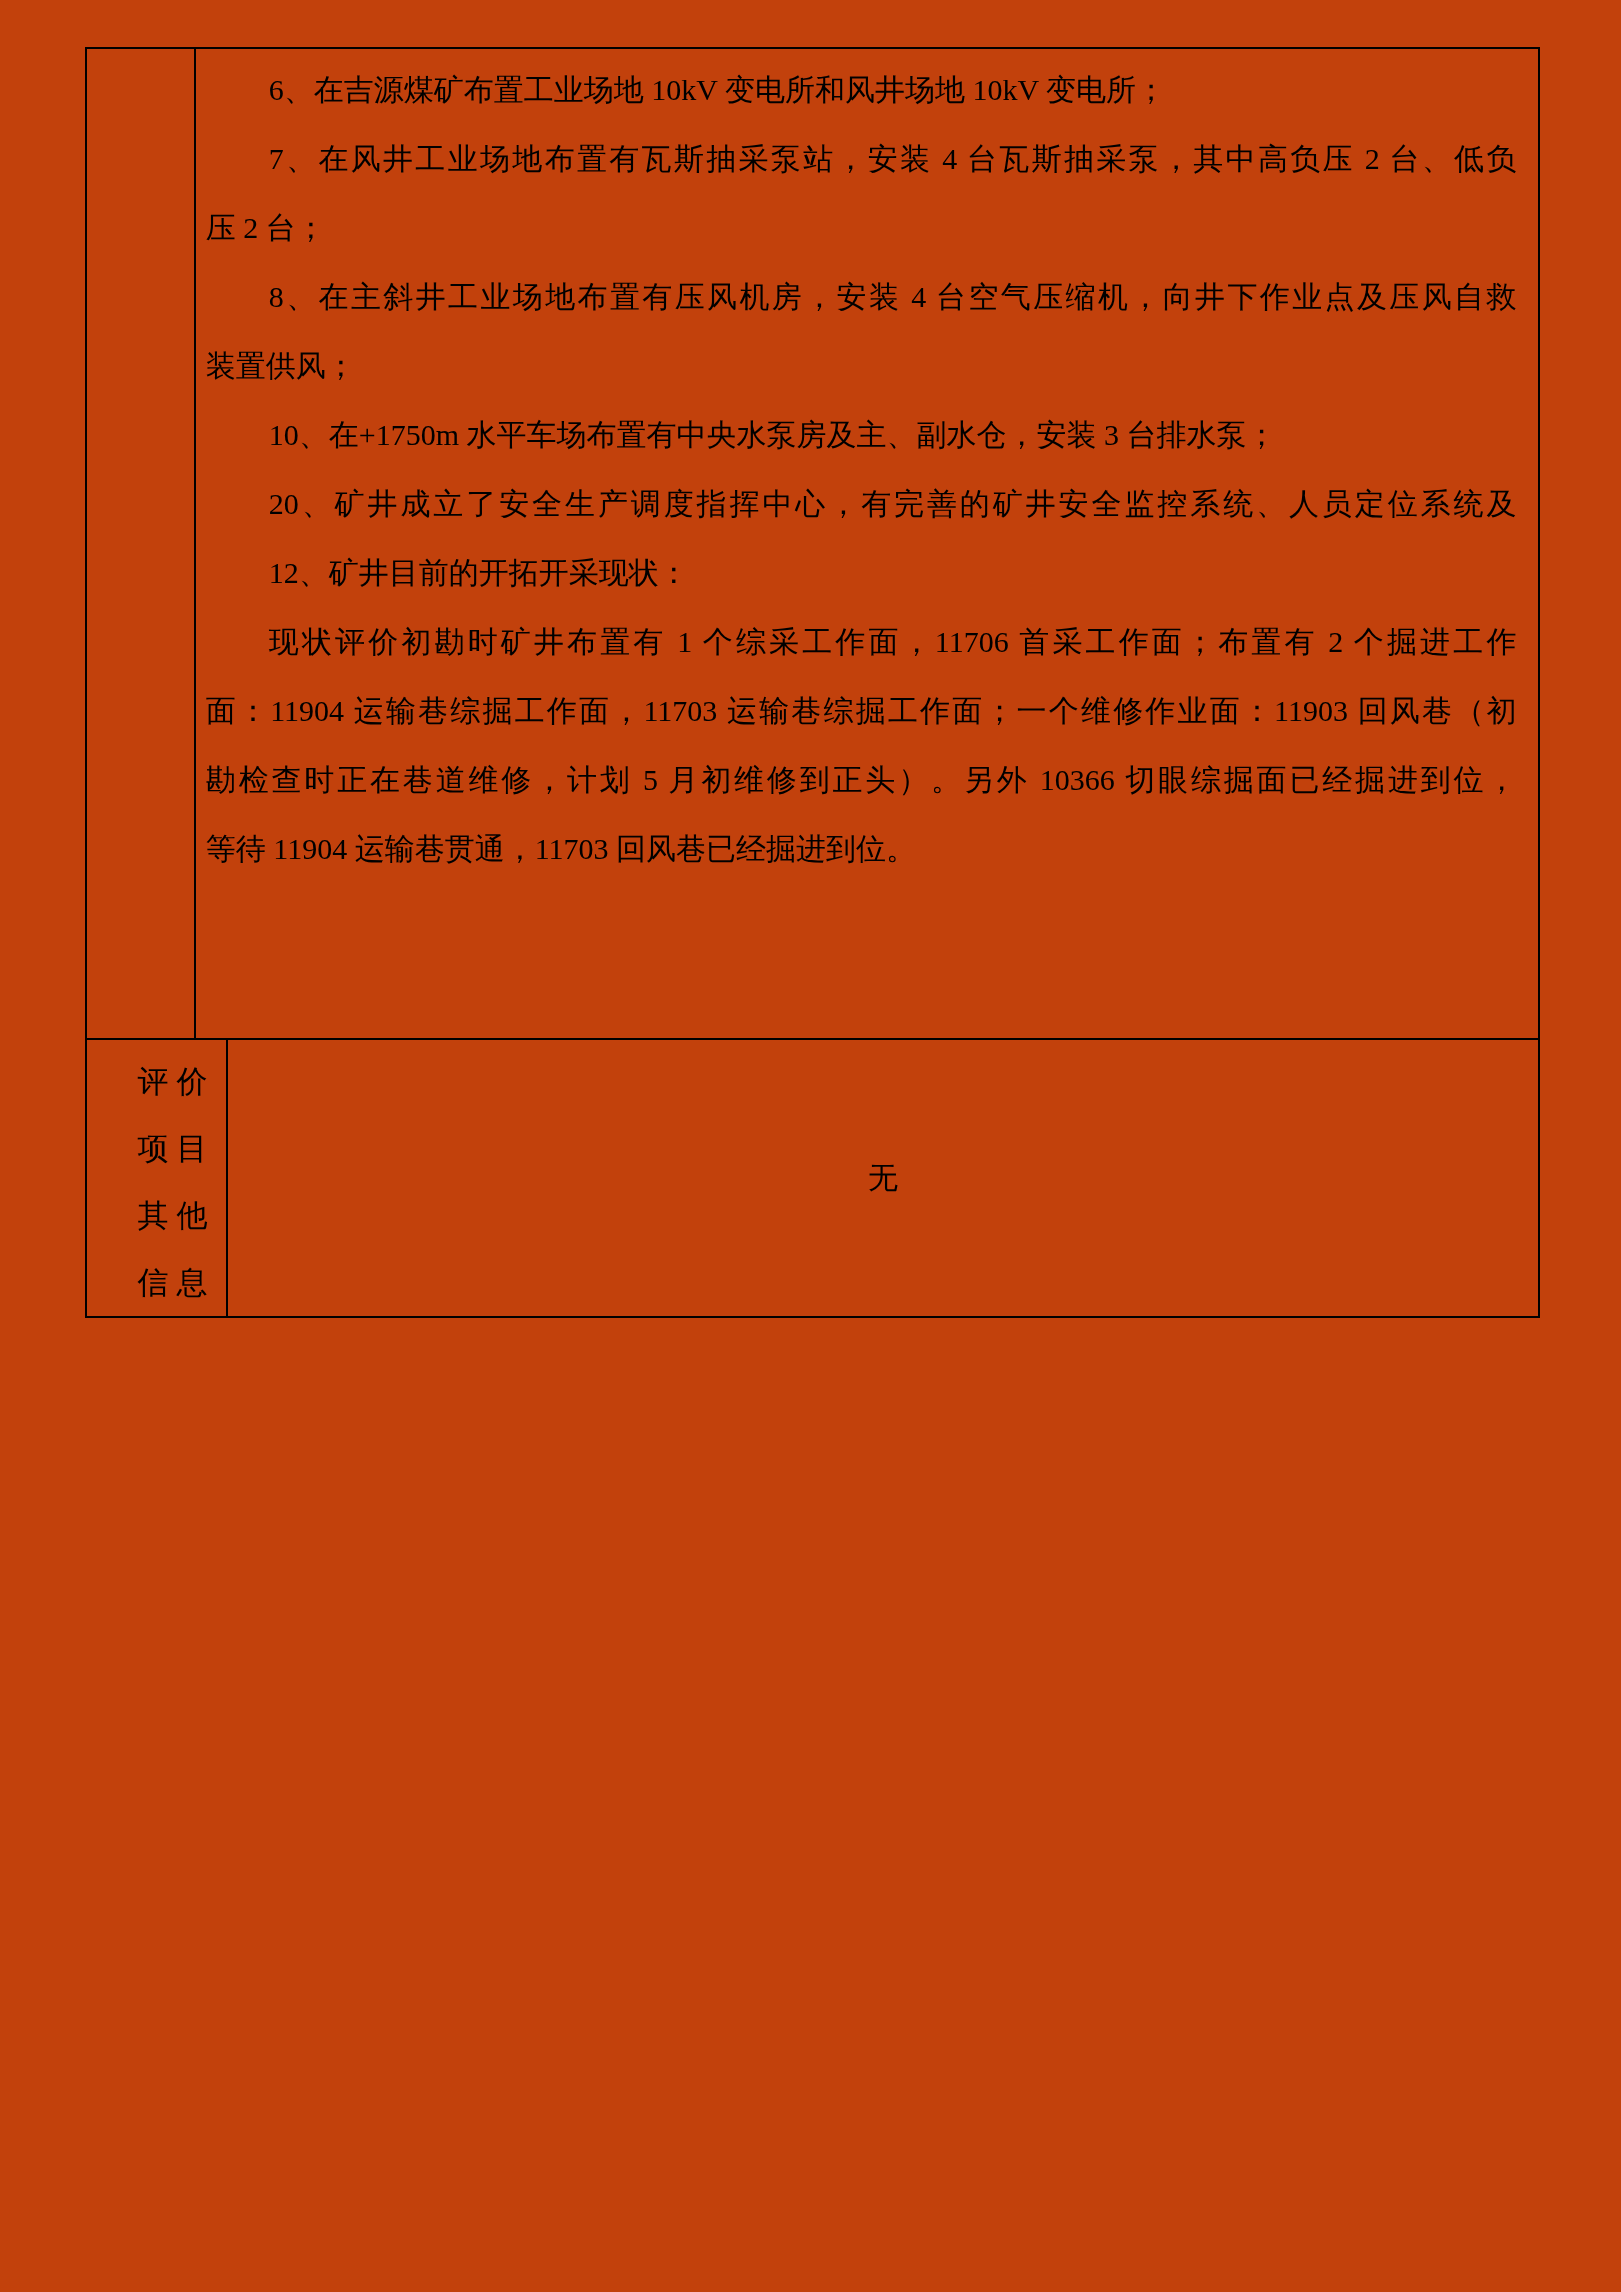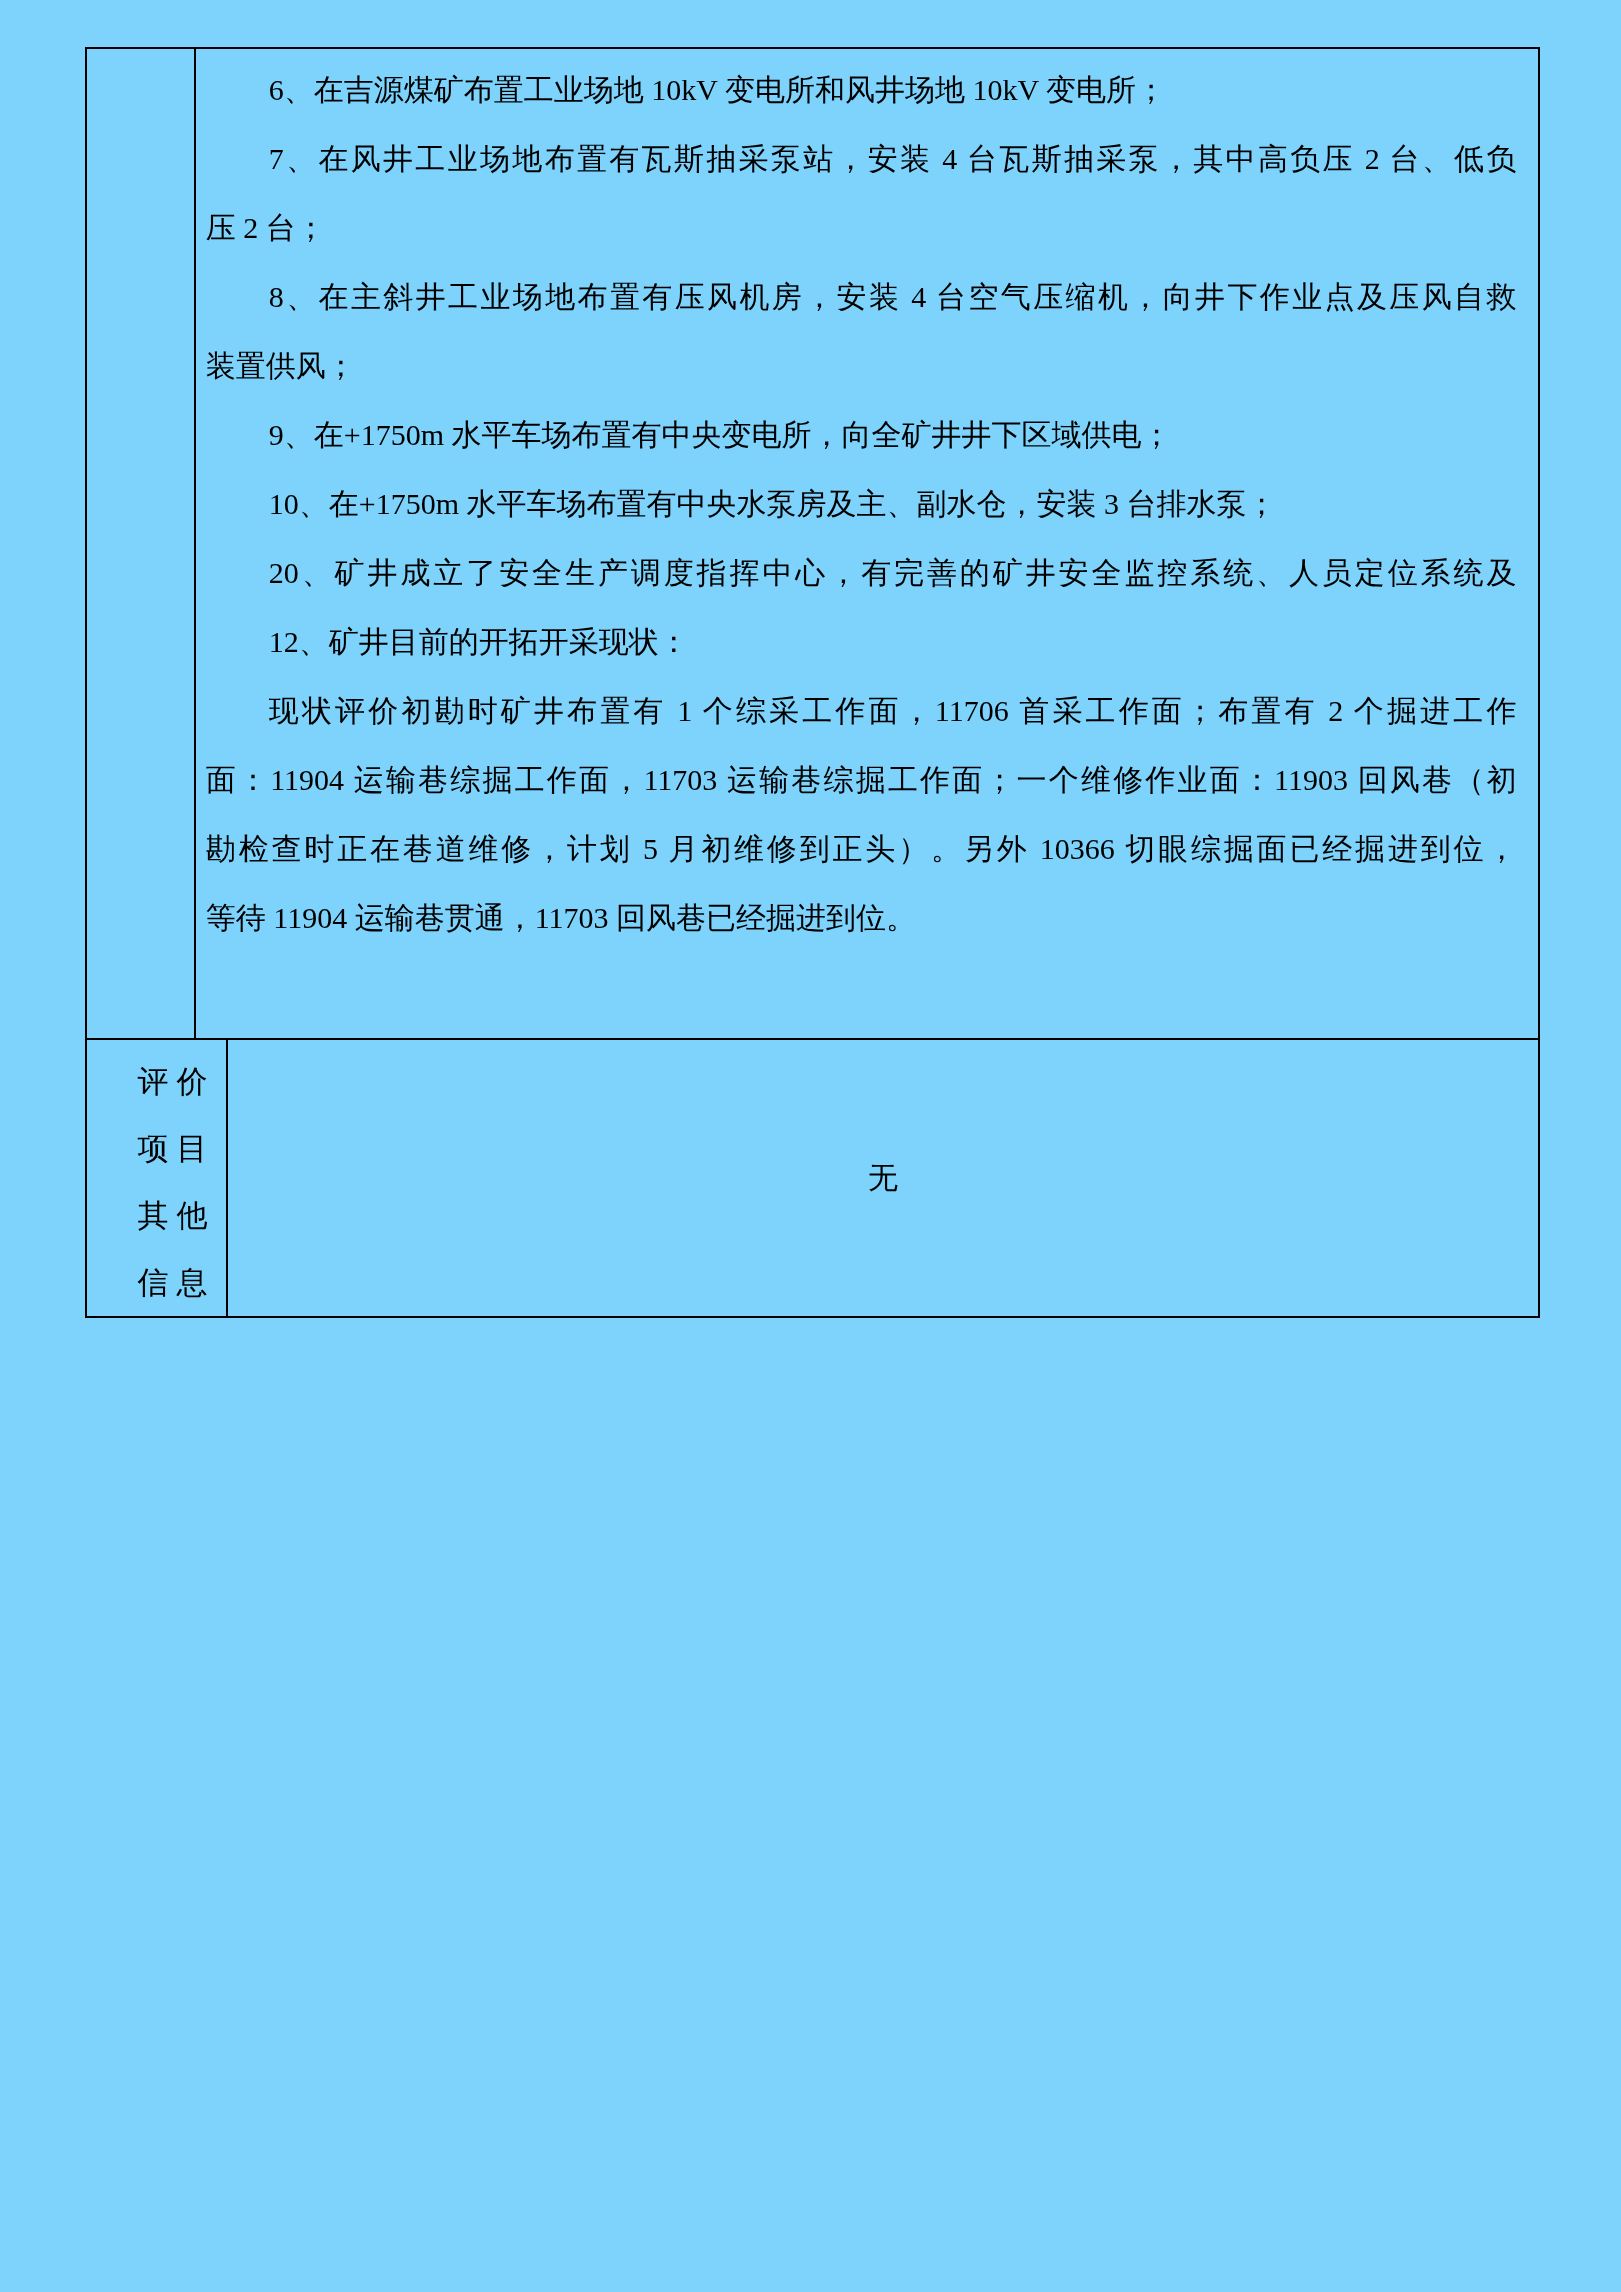--- a/index.html
+++ b/index.html
@@ -1,16 +1,16 @@
 <!DOCTYPE html>
 <html><head>
 <meta charset="utf-8">
 <style>
   html,body{margin:0;padding:0;background:#888;}
-  .page{position:relative;width:1621px;height:2293px;background:#7dd3fc;
+  .page{position:relative;width:1621px;height:2293px;background:#c2410c;
         font-family:"Liberation Serif","DejaVu Serif",serif;color:#000;}
   .doc-table{position:absolute;left:85px;top:47px;width:1455px;height:1271px;
              border:2.9px solid #000;box-sizing:border-box;display:flex;flex-direction:column;}
   .row-main{height:995px;display:flex;box-sizing:border-box;}
   .row-other{flex:1;display:flex;border-top:2.9px solid #000;box-sizing:border-box;padding-left:32px;}
   .stub-cell{width:109px;border-right:2.9px solid #000;box-sizing:border-box;flex:none;}
   .content-cell{flex:1;padding:5.9px 21.6px 0 9.8px;box-sizing:border-box;overflow:hidden;}
   .line{height:69px;line-height:69px;font-size:30px;white-space:nowrap;
         letter-spacing:0;text-align:left;}
   .line.ind{text-indent:63px;}
@@ -29,21 +29,20 @@
   <div class="doc-table">
 
     <div class="row-main">
       <div class="stub-cell"></div>
       <div class="content-cell">
         <div class="line ind">6、在吉源煤矿布置工业场地 10kV 变电所和风井场地 10kV 变电所；</div>
         <div class="line ind fill">7、在风井工业场地布置有瓦斯抽采泵站，安装 4 台瓦斯抽采泵，其中高负压 2 台、低负</div>
         <div class="line">压 2 台；</div>
         <div class="line ind fill">8、在主斜井工业场地布置有压风机房，安装 4 台空气压缩机，向井下作业点及压风自救</div>
         <div class="line">装置供风；</div>
-        <div class="line ind">9、在+1750m 水平车场布置有中央变电所，向全矿井井下区域供电；</div>
         <div class="line ind">10、在+1750m 水平车场布置有中央水泵房及主、副水仓，安装 3 台排水泵；</div>
         <div class="line ind fill">20、矿井成立了安全生产调度指挥中心，有完善的矿井安全监控系统、人员定位系统及</div>
         <div class="line ind">12、矿井目前的开拓开采现状：</div>
         <div class="line ind fill">现状评价初勘时矿井布置有 1 个综采工作面，11706 首采工作面；布置有 2 个掘进工作</div>
         <div class="line fill">面：11904 运输巷综掘工作面，11703 运输巷综掘工作面；一个维修作业面：11903 回风巷（初</div>
         <div class="line fill">勘检查时正在巷道维修，计划 5 月初维修到正头）。另外 10366 切眼综掘面已经掘进到位，</div>
         <div class="line">等待 11904 运输巷贯通，11703 回风巷已经掘进到位。</div>
       </div>
     </div>
 

